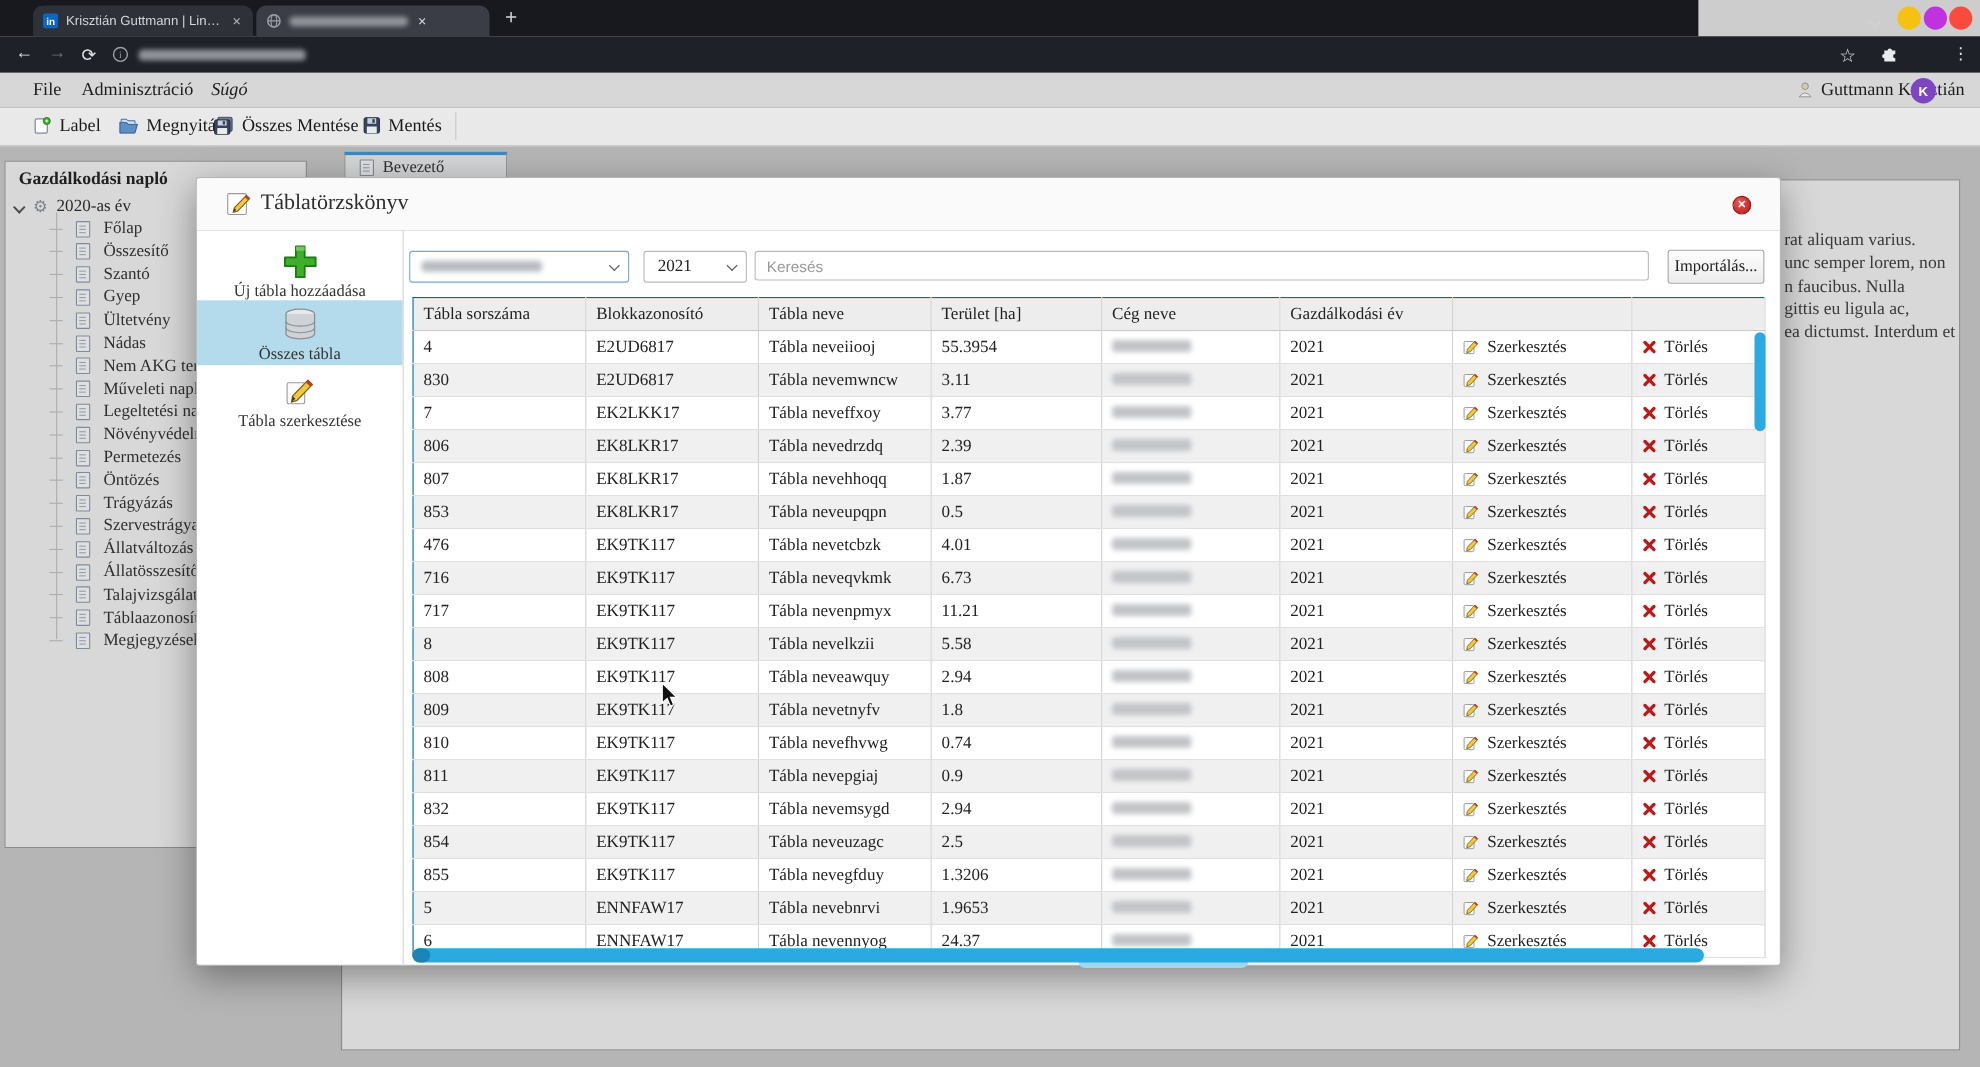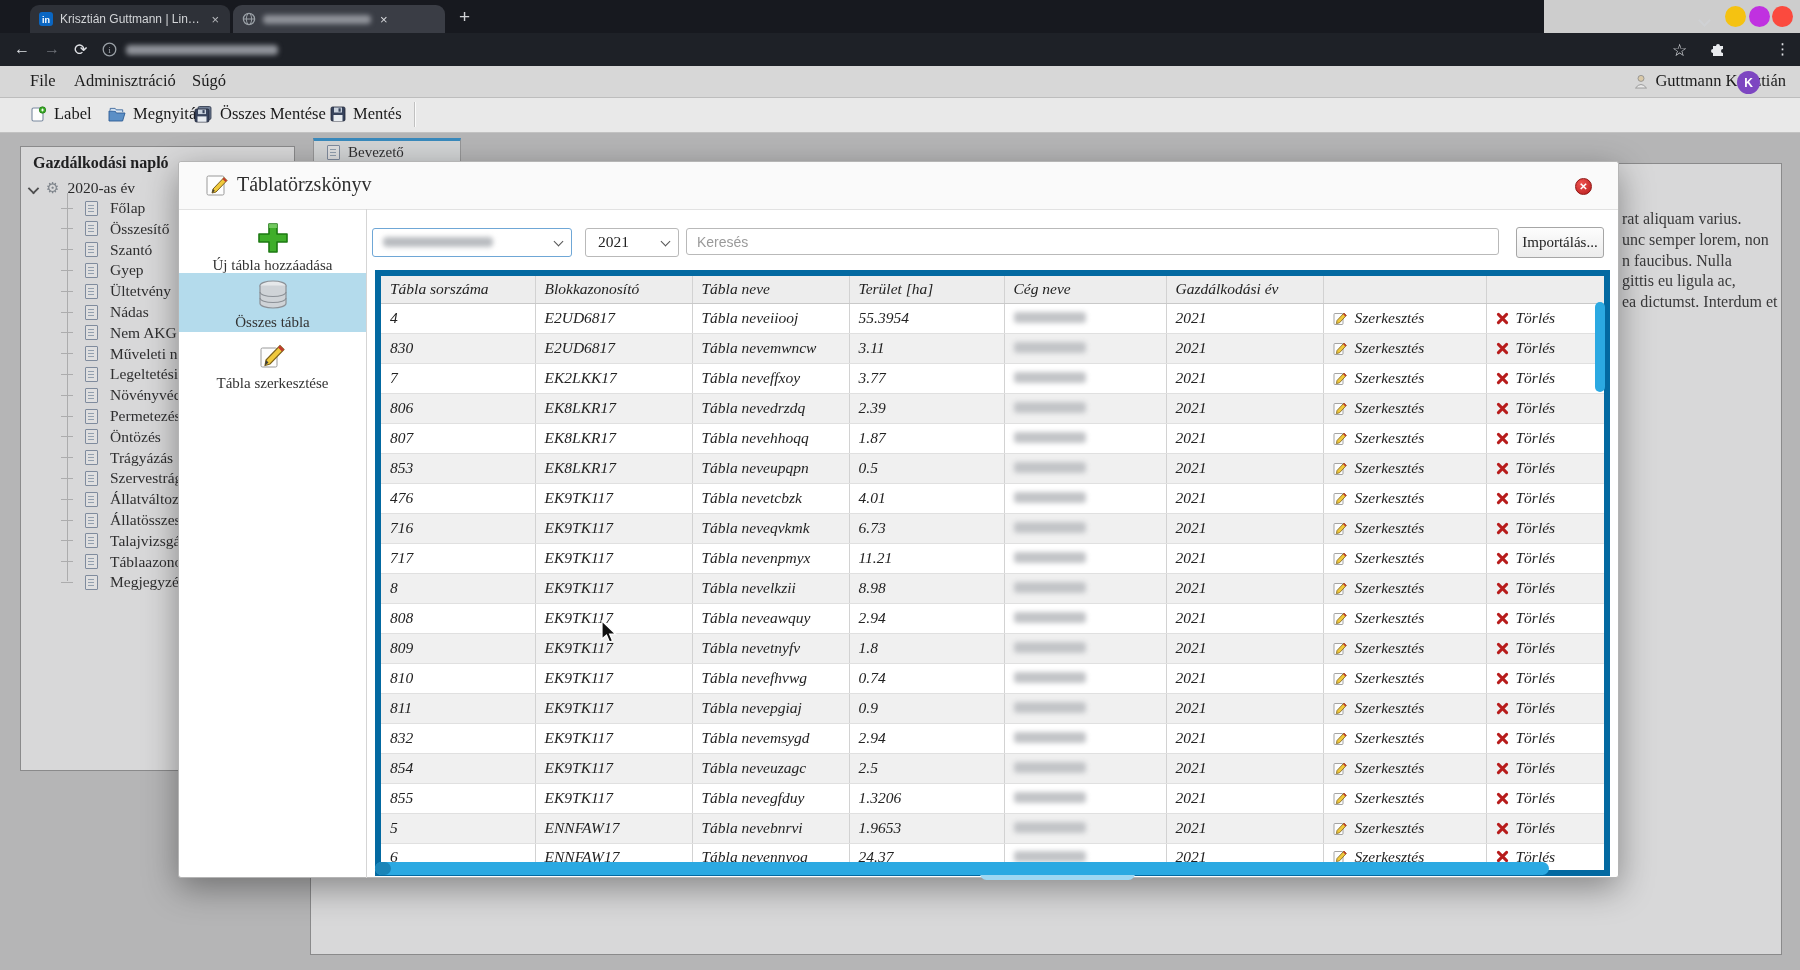--- a/index.html
+++ b/index.html
@@ -26,21 +26,21 @@
   
   .menubar{left:0;top:66px;width:1800px;height:31px;background:#d7d7d7;border-bottom:1px solid #bdbdbd;z-index:19;}
   .menuitem{position:absolute;top:5px;font-size:16.5px;color:#1c1c1c;}
   .userbox{position:absolute;right:14px;top:5px;font-size:16.5px;color:#1c1c1c;display:flex;gap:7px;align-items:center;}
   .apptoolbar{left:0;top:98px;width:1800px;height:34px;background:#e9e9e9;border-bottom:1px solid #c2c2c2;z-index:19;}
   .tbtn{position:absolute;top:6px;display:flex;align-items:center;gap:7px;font-size:16.5px;color:#1a1a1a;}
   .tsep{position:absolute;left:414px;top:4px;width:1px;height:25px;background:#c0c0c0;border-right:1px solid #fafafa;}
   
   .dim{left:0;top:132px;width:1800px;height:838px;background:rgba(25,25,28,0.13);z-index:4;}
   .panel{background:#f5f5f5;border:1px solid #9c9c9c;box-sizing:border-box;z-index:2;}
-  .sidebar{left:20px;top:146px;width:275px;height:625px;overflow:hidden;}
+  .sidebar{left:4px;top:146px;width:275px;height:625px;overflow:hidden;}
   .sb-title{position:absolute;left:12px;top:7px;font-weight:bold;font-size:16px;color:#222;}
   .treeroot{position:absolute;left:8px;top:32px;display:flex;align-items:center;gap:8px;font-size:15.5px;color:#2c2c2c;}
   .gear{font-family:"DejaVu Sans",sans-serif;font-size:15px;color:#8e959c;}
   .treechild{position:absolute;left:40px;display:flex;align-items:center;gap:12px;font-size:15.5px;color:#333;white-space:nowrap;}
   .stub{width:12px;height:1px;background:#c3c3c3;}
   .doc-ico{position:relative;width:11px;height:13px;background:#fdfdfd;border:1px solid #8f9db0;border-radius:1px;flex:none;}
   .doc-ico::after{content:"";position:absolute;left:2px;top:3px;width:6px;height:1px;background:#a5b4c4;
                   box-shadow:0 3px 0 #a5b4c4,0 6px 0 #a5b4c4;}
   .vguide{position:absolute;left:46px;top:46px;width:1px;background:#c3c3c3;}
   .mainpanel{left:310px;top:163px;width:1472px;height:792px;}
@@ -69,21 +69,21 @@
   .f-sel2 .val{position:absolute;left:12px;top:4px;font-size:15.5px;color:#222;}
   .selchev{position:absolute;right:9px;top:9px;width:6px;height:6px;border-right:1.6px solid #555;border-bottom:1.6px solid #555;transform:rotate(45deg);}
   .f-search{left:686px;top:228px;width:813px;height:27px;box-sizing:border-box;border:1px solid #b9b9b9;border-radius:3px;
             padding:0 10px;font-size:14px;font-family:"Liberation Sans",sans-serif;color:#444;background:#fff;}
   .f-search::placeholder{color:#9a9a9a;}
   .f-import{left:1516px;top:227px;width:86px;height:29px;border:1px solid #a6a6a6;border-radius:3px;
             background:linear-gradient(#fdfdfd,#ececec);display:flex;align-items:center;justify-content:center;
             font-size:15px;color:#222;}
   
   .m-table{left:375px;top:270px;width:1230px;}
-  table{border-collapse:collapse;table-layout:fixed;width:1229px;border:6px solid #0369a1;font-style:italic;}
+  table{border-collapse:collapse;table-layout:fixed;width:1229px;border:1px solid #0369a1;}
   col:nth-child(1){width:157px}col:nth-child(2){width:157px}col:nth-child(3){width:157px}col:nth-child(4){width:155px}
   col:nth-child(5){width:162px}col:nth-child(6){width:157px}col:nth-child(7){width:163px}col:nth-child(8){width:121px}
   th,td{height:30px;padding:0 0 0 9px;box-sizing:border-box;font-weight:normal;text-align:left;
         font-size:15.5px;color:#222;border-right:1px solid #d2d2d2;border-bottom:1px solid #e0e0e0;
         overflow:hidden;white-space:nowrap;}
   thead th{background:#ededed;border-bottom:1px solid #c9c9c9;}
   tbody tr:nth-child(even) td{background:#f0f0f0;}
   .actcell{display:flex;align-items:center;gap:7px;}
   .cblob{display:inline-block;width:72px;height:11px;background:#c2c4c7;border-radius:3px;filter:blur(2.5px);margin-top:3px;}
   .vscroll{left:1595px;top:302px;width:10px;height:90px;background:#2ba9e2;border-radius:5px;z-index:12;}
@@ -145,21 +145,21 @@
         </svg>
       </span>
     <span class="avatar">K</span>
     <span class="aico" style="left:1775px;font-size:15px">⋮</span>
   </div>
 
   <div class="abs menubar">
     <div id="menu-items">
         <div class="menuitem" style="left: 30px;">File</div>
         <div class="menuitem" style="left: 74px;">Adminisztráció</div>
-        <div class="menuitem" style="left: 192px;">Súgó</div>
+        <div class="menuitem" style="left: 192px; font-style: italic;">Súgó</div>
       </div>
     <div class="userbox">
       <span>
           <svg width="14" height="15" viewBox="0 0 14 15">
             <circle cx="7" cy="4.4" r="3" fill="#d9c9a8" stroke="#8a8a8a" stroke-width=".8"></circle>
             <path d="M1.5,14 q5.5,-7 11,0 z" fill="#e8e8e8" stroke="#8a8a8a" stroke-width=".8"></path>
           </svg>
         </span>
       <span>Guttmann Krisztián</span>
     </div>
@@ -653,21 +653,21 @@
                   <path d="M2.4,2.4 L10.6,10.6 M10.6,2.4 L2.4,10.6" stroke="#b71c1c" stroke-width="3" stroke-linecap="round"></path>
                 </svg>
                 <span>Törlés</span>
               </span>
             </td>
           </tr>
           <tr>
             <td>8</td>
             <td>EK9TK117</td>
             <td>Tábla nevelkzii</td>
-            <td>8.98</td>
+            <td>5.58</td>
             <td><span class="cblob"></span></td>
             <td>2021</td>
             <td>
               <span class="actcell">
                 <svg width="15" height="15" viewBox="0 0 15 15">
                   <rect x="1" y="2.5" width="9" height="11" rx="1" fill="#fdfdfd" stroke="#9a9a9a" stroke-width=".9"></rect>
                   <path d="M4,9.5 L11,2 L13.4,4.4 L6.5,11.8 L3.4,12.6 Z" fill="#f0c93c" stroke="#7c611b" stroke-width=".8"></path>
                   <path d="M11,2 L13.4,4.4 L12.3,5.5 L10,3.1 Z" fill="#c23b2e"></path>
                 </svg>
                 <span>Szerkesztés</span>

